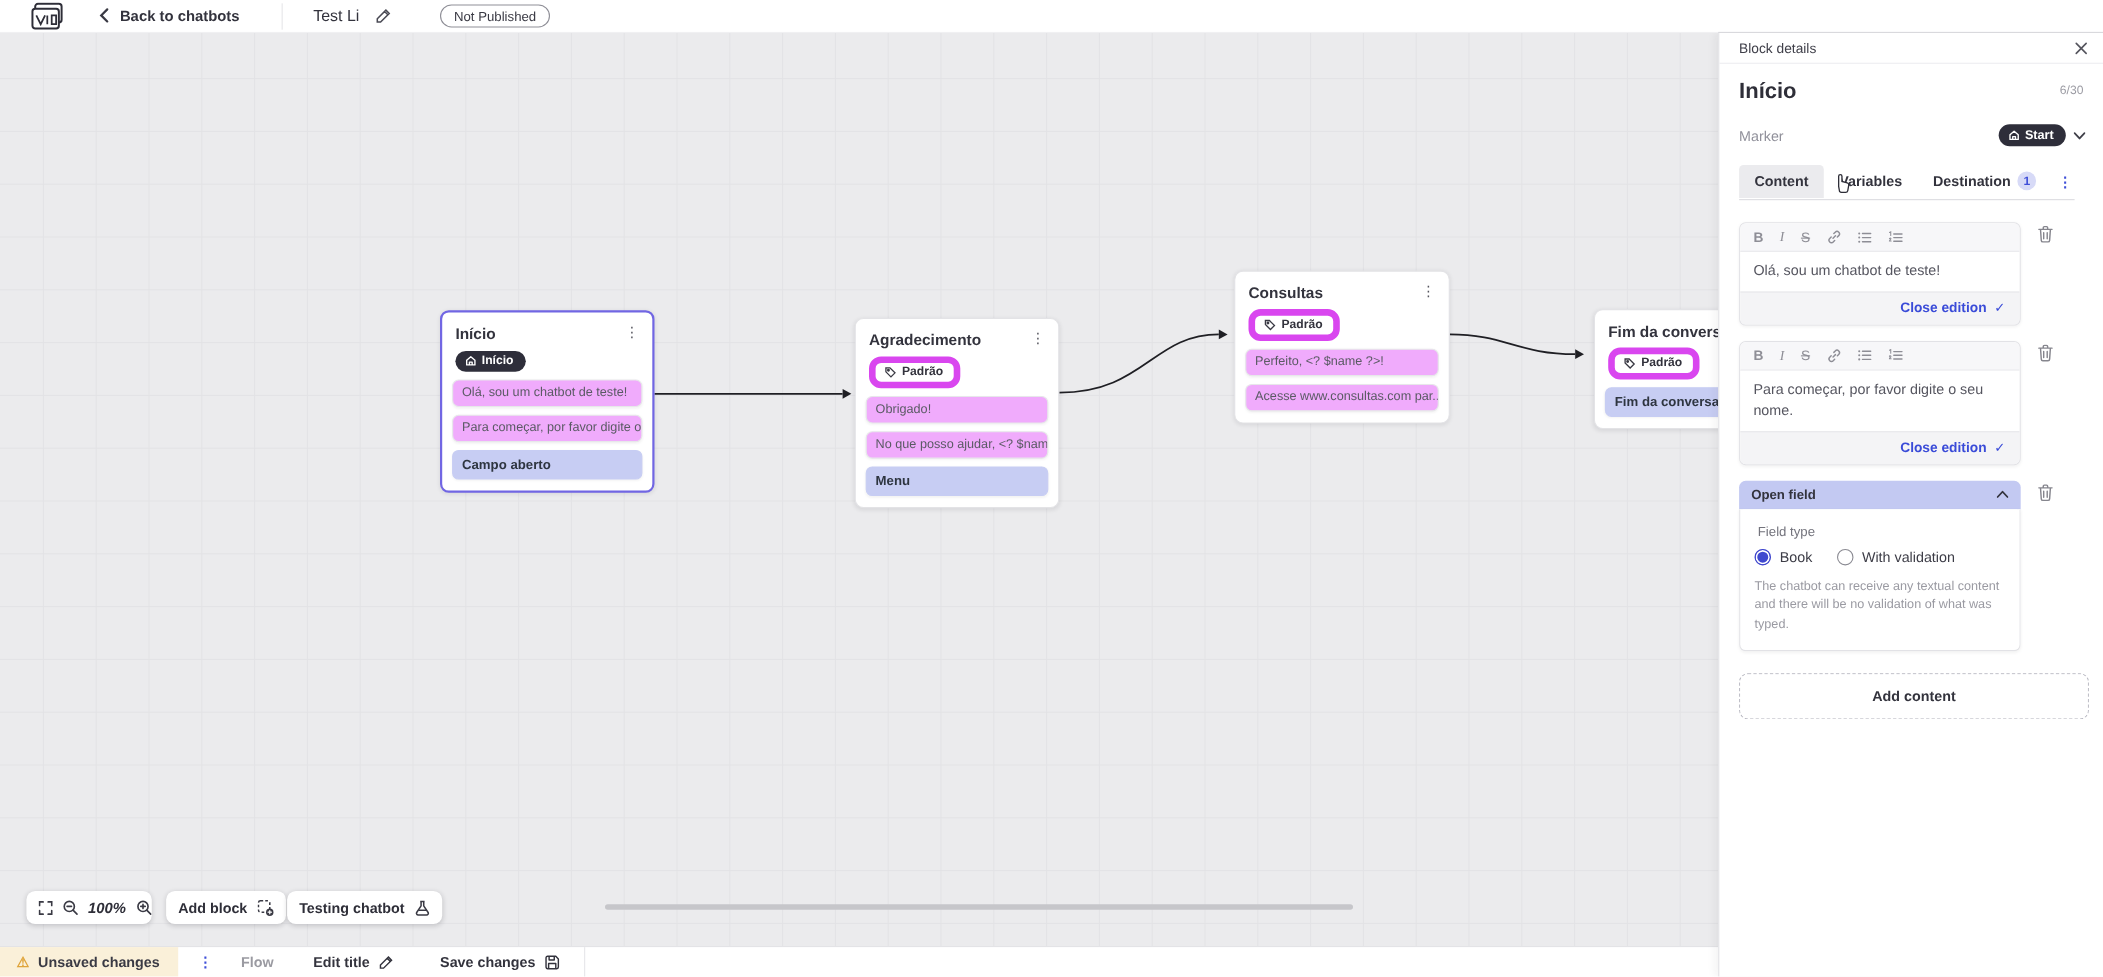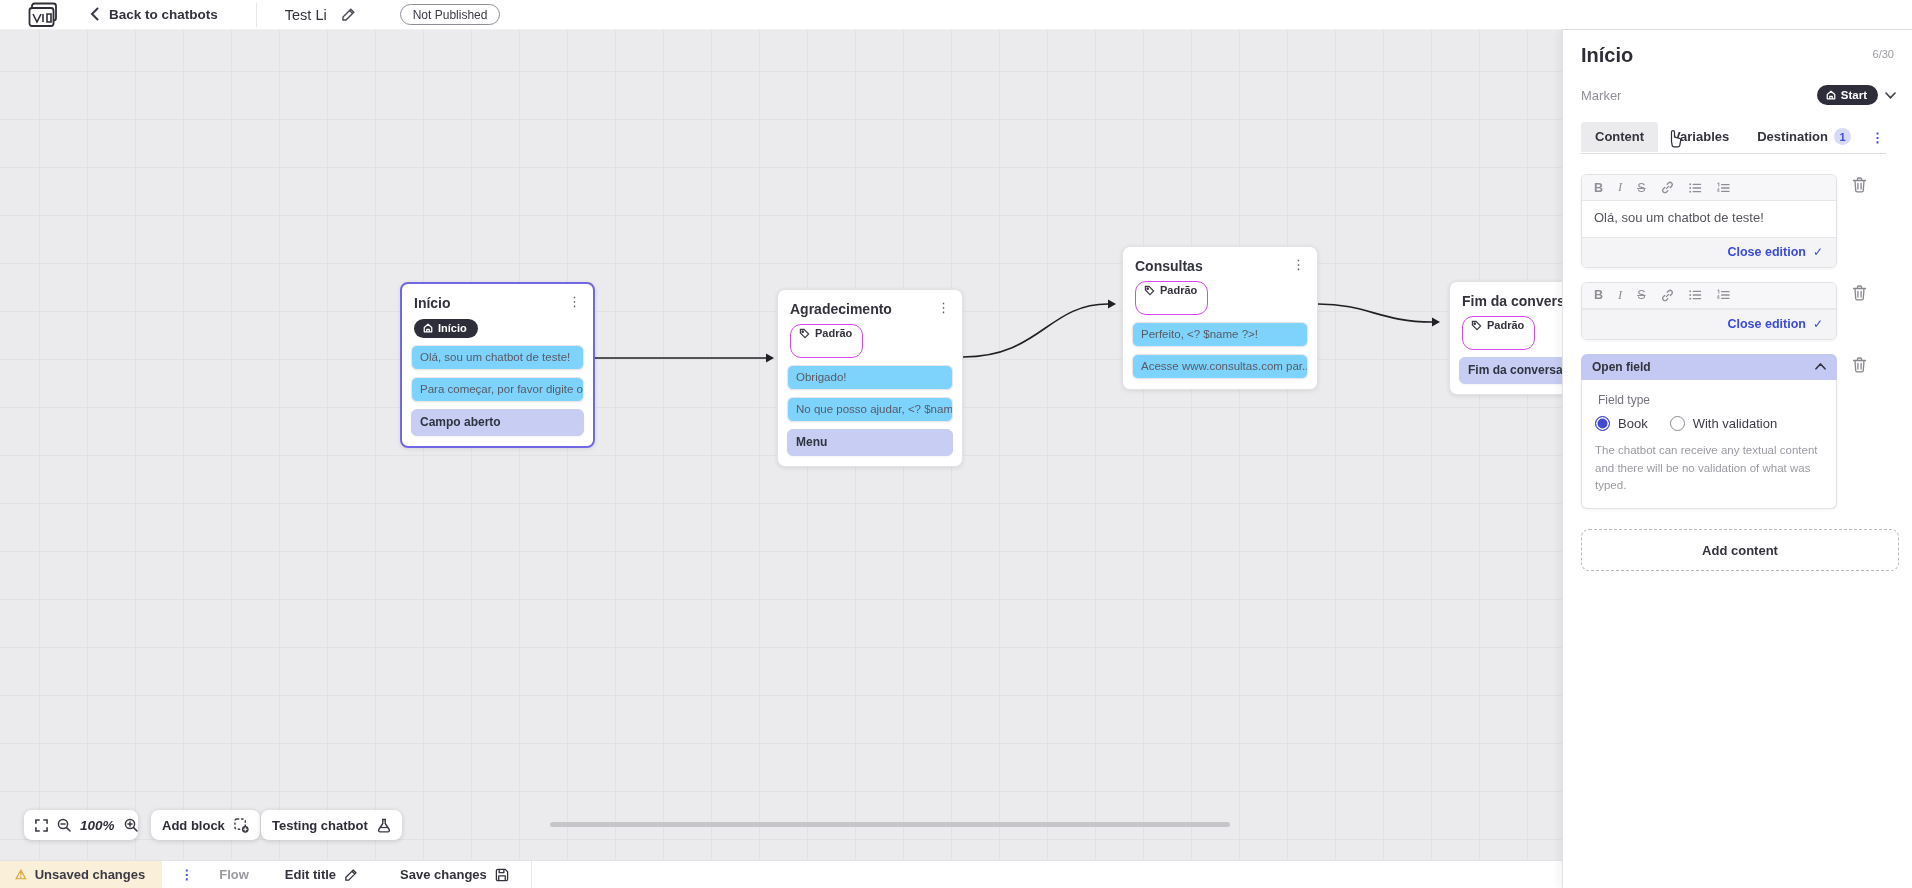--- a/index.html
+++ b/index.html
@@ -34,22 +34,22 @@
 
   .block{ position:absolute; background:#fff; border:1px solid #e3e3e6; border-radius:8px;
     box-shadow:0 1px 4px rgba(30,30,40,.10); padding:9px 9px 10px 9px; }
   .block.selected{ border:2px solid #7166e3; }
   .block-head{ display:flex; align-items:flex-start; justify-content:space-between; padding:2px 1px 0 3px;}
   .block-title{ font-size:14px; font-weight:700; color:#33333d; }
   .block-dots{ font-size:13px; color:#55555e; line-height:1; letter-spacing:0; cursor:pointer; padding:0 2px;}
   .pill-dark{ margin:8px 0 0 3px; display:inline-flex; align-items:center; gap:5px; background:#2e2e3a;
     color:#fff; border-radius:11px; padding:3px 11px 4px 9px; font-size:11px; font-weight:700; }
   .pill-outline{ margin:7px 0 0 3px; display:inline-flex; align-items:center; gap:5px; background:#fff;
-    border:1px solid #d946ef; color:#33333d; border-radius:11px; padding:2px 10px 18px 8px; font-size:11px; font-weight:700;}
-  .block-item{ margin-top:7px; background:#7dd3fc; border:1px solid #e7e7ea; border-radius:6px;
+    border:6px solid #d946ef; color:#33333d; border-radius:11px; padding:2px 10px 3px 8px; font-size:11px; font-weight:700;}
+  .block-item{ margin-top:7px; background:#f0abfc; border:1px solid #e7e7ea; border-radius:6px;
     padding:5px 8px 6px 8px; font-size:11.5px; color:#5a5a64; white-space:nowrap; overflow:hidden;
     box-shadow:0 1px 2px rgba(30,30,40,.05);}
   .block-item.highlight{ background:#c7cdf3; border-color:#c7cdf3; color:#2e3540; font-weight:700; font-size:12px;}
 
   
   .ctl-card{ position:absolute; height:30px; background:#fff; border-radius:8px;
     box-shadow:0 1px 5px rgba(30,30,40,.18); display:flex; align-items:center; gap:9px;
     padding:0 11px; z-index:5; font-size:13px; font-weight:700; color:#2e2e38;}
   .zoom-level{ font-size:13.5px; font-weight:700; }
   .icon-btn{ display:flex; align-items:center; color:#3a3a44; cursor:pointer;}
@@ -294,20 +294,28 @@
       <span>Save changes</span>
       <svg width="14" height="14" viewBox="0 0 15 15" fill="none" stroke="#33333d" stroke-width="1.4" stroke-linejoin="round">
           <path d="M1.5 3 a1.5 1.5 0 0 1 1.5-1.5 h8 l2.5 2.5 v8 a1.5 1.5 0 0 1 -1.5 1.5 h-9 a1.5 1.5 0 0 1 -1.5-1.5 z"></path>
           <path d="M4.5 1.5 v3.5 h5 v-3.5 M4 13 v-4.5 h7 V13"></path>
         </svg>
     </div>
     <div class="bb-divider"></div>
   </div>
 
   <div class="panel">
+    <div class="panel-head">
+      <span class="panel-head-label">Block details</span>
+      <span class="panel-close">
+        <svg width="12" height="12" viewBox="0 0 12 12" fill="none" stroke="#55555e" stroke-width="1.5" stroke-linecap="round">
+            <path d="M1.5 1.5 L10.5 10.5 M10.5 1.5 L1.5 10.5"></path>
+          </svg>
+      </span>
+    </div>
 
     <div class="panel-body">
       <div class="name-row">
         <span class="block-name">Início</span>
         <span class="char-count">6/30</span>
       </div>
 
       <div class="marker-row">
         <span class="marker-label">Marker</span>
         <span class="marker-value">
@@ -397,20 +405,21 @@
                   <circle cx="1.3" cy="10" r="1" fill="currentColor" stroke="none"></circle>
                 </svg>
             </span>
             <span class="icon-btn" style="color:#8e8e96">
               <svg width="13" height="12" viewBox="0 0 14 12" fill="none" stroke="currentColor" stroke-width="1.4" stroke-linecap="round">
                   <path d="M5 2.4 h8 M5 6 h8 M5 9.6 h8"></path>
                   <path d="M0.8 1 L2 0.4 V4 M0.6 7.2 c0-.8 1.6-1 1.6 0 0 .7-1.6 1.3-1.6 2.2 h1.8" stroke-width="1"></path>
                 </svg>
             </span>
           </div>
+          <div class="editor-text">Para começar, por favor digite o seu nome.</div>
           <div class="editor-footer">
             <span class="close-edition">Close edition</span>
             <span style="font-size:12px;">✓</span>
           </div>
         </div>
         <span class="trash">
           <svg width="15" height="16" viewBox="0 0 15 16" fill="none" stroke="currentColor" stroke-width="1.3" stroke-linecap="round">
               <path d="M1.5 3.5 h12 M5.5 3.5 V2 a1 1 0 0 1 1-1 h2 a1 1 0 0 1 1 1 v1.5 M3 3.5 l.7 10 a1.5 1.5 0 0 0 1.5 1.4 h4.6 a1.5 1.5 0 0 0 1.5-1.4 l.7-10 M5.9 6.5 v5.5 M9.1 6.5 v5.5"></path>
             </svg>
         </span>

